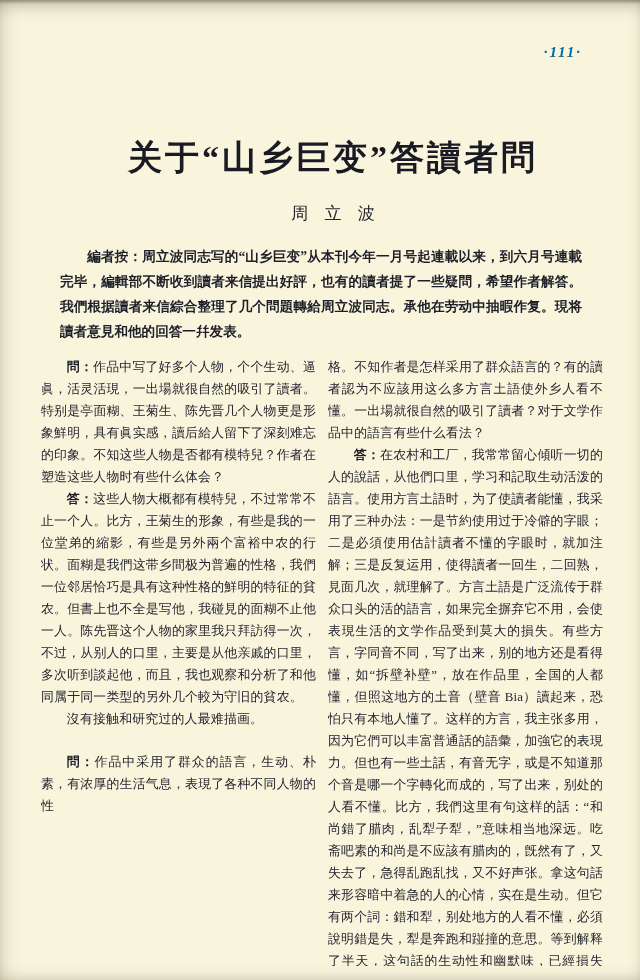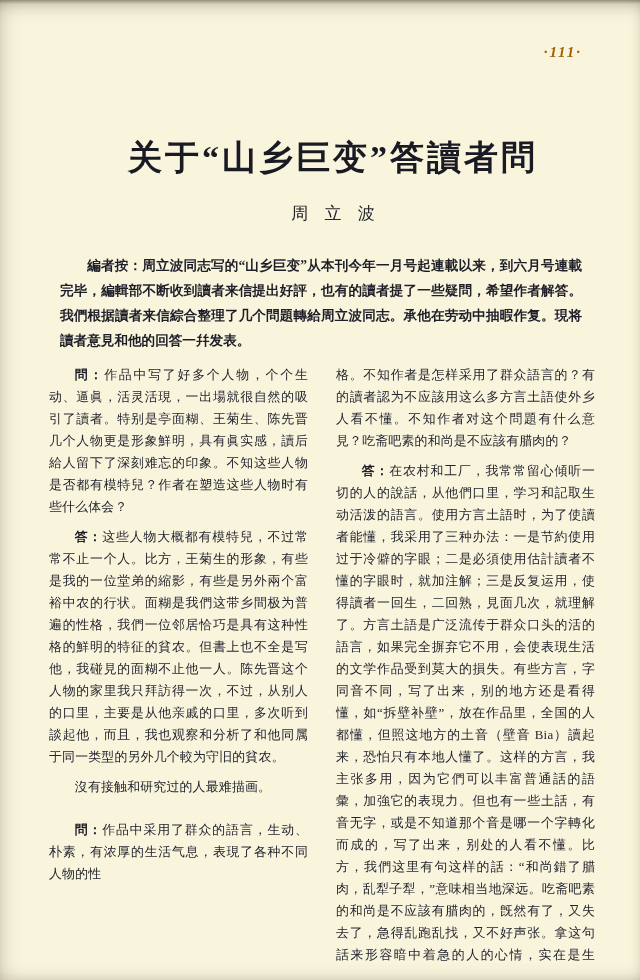--- a/index.html
+++ b/index.html
@@ -20,21 +20,21 @@
       inset 0 -14px 18px -16px rgba(70,60,35,.32);
     color:#23242e;
   }
   .scan-edge-top{
     position:absolute;top:0;left:0;right:0;height:4px;
     background:linear-gradient(to bottom,rgba(90,85,70,.45),rgba(90,85,70,0));
   }
   .page-number{
     position:absolute;top:44px;right:58px;
     font-size:15px;font-weight:bold;font-style:italic;
-    letter-spacing:2px;color:#a16207;
+    letter-spacing:2px;color:#0369a1;
   }
   .title{
     position:absolute;top:122px;left:0;width:100%;
     text-align:center;
     font-size:34px;font-weight:900;
     letter-spacing:3px;
     color:#191a24;
     margin:13px;
   }
   .author{
@@ -45,36 +45,36 @@
     color:#23242e;
     margin:16px;
   }
   .editor-note{
     position:absolute;top:244px;left:60px;width:522px;
     font-size:13.6px;line-height:25px;
     font-weight:bold;
     text-align:justify;
     color:#1d1e28;
   }
-  .editor-note .note-body{ text-indent:2em; display:block;margin-top:9px; }
+  .editor-note .note-body{ text-indent:2em; display:block; }
   .editor-note .note-label{ font-weight:900; }
   .columns{
     position:absolute;top:356px;left:41px;width:562px;height:610px;
     display:flex;gap:12px;
     overflow:hidden;
   }
   .col{
     width:275px;height:100%;
     font-size:12.9px;line-height:22px;
     text-align:justify;
     letter-spacing:.2px;
     color:#24252f;
     overflow:hidden;
   }
-  .para{ margin:8px; text-indent:2em; }
+  .para{ margin:0; text-indent:2em; }
   .para.noindent{ text-indent:0; }
   .para.spaced{ margin-top:21px; }
   .qa-label{ font-weight:bold; color:#1b1c26; }
 </style>
 </head>
 <body>
 
 <div class="page">
   <div class="scan-edge-top"></div>
 
@@ -89,17 +89,17 @@
   </div>
 
   <div class="columns">
     <div class="col">
       <p class="para"><b class="qa-label">問：</b><span>作品中写了好多个人物，个个生动、逼眞，活灵活現，一出場就很自然的吸引了讀者。特别是亭面糊、王菊生、陈先晋几个人物更是形象鮮明，具有眞实感，讀后給人留下了深刻难忘的印象。不知这些人物是否都有模特兒？作者在塑造这些人物时有些什么体会？</span></p>
       <p class="para"><b class="qa-label">答：</b><span>这些人物大概都有模特兒，不过常常不止一个人。比方，王菊生的形象，有些是我的一位堂弟的縮影，有些是另外兩个富裕中农的行状。面糊是我們这带乡間极为普遍的性格，我們一位邻居恰巧是具有这种性格的鮮明的特征的貧农。但書上也不全是写他，我碰見的面糊不止他一人。陈先晋这个人物的家里我只拜訪得一次，不过，从别人的口里，主要是从他亲戚的口里，多次听到談起他，而且，我也观察和分析了和他同属于同一类型的另外几个較为守旧的貧农。</span></p>
       <p class="para"><span>沒有接触和研究过的人最难描画。</span></p>
       <p class="para spaced"><b class="qa-label">問：</b><span>作品中采用了群众的語言，生动、朴素，有浓厚的生活气息，表現了各种不同人物的性</span></p>
     </div>
     <div class="col">
-      <p class="para noindent"><span>格。不知作者是怎样采用了群众語言的？有的讀者認为不应該用这么多方言土語使外乡人看不懂。不知作者对这个問題有什么意見？吃斋吧素的和尚是不应該有腊肉的？</span></p>
+      <p class="para noindent"><span>格。不知作者是怎样采用了群众語言的？有的讀者認为不应該用这么多方言土語使外乡人看不懂。一出場就很自然的吸引了讀者？对于文学作品中的語言有些什么看法？</span></p>
       <p class="para"><b class="qa-label">答：</b><span>在农村和工厂，我常常留心傾听一切的人的說話，从他們口里，学习和記取生动活泼的語言。使用方言土語时，为了使讀者能懂，我采用了三种办法：一是节約使用过于冷僻的字眼；二是必須使用估計讀者不懂的字眼时，就加注解；三是反复运用，使得讀者一回生，二回熟，見面几次，就理解了。方言土語是广泛流传于群众口头的活的語言，如果完全摒弃它不用，会使表現生活的文学作品受到莫大的損失。有些方言，字同音不同，写了出来，别的地方还是看得懂，如“拆壁补壁”，放在作品里，全国的人都懂，但照这地方的土音（壁音 Bia）讀起来，恐怕只有本地人懂了。这样的方言，我主张多用，因为它們可以丰富普通話的語彙，加強它的表現力。但也有一些土話，有音无字，或是不知道那个音是哪一个字轉化而成的，写了出来，别处的人看不懂。比方，我們这里有句这样的話：“和尚錯了腊肉，乱犁子犁，”意味相当地深远。吃斋吧素的和尚是不应該有腊肉的，旣然有了，又失去了，急得乱跑乱找，又不好声张。拿这句話来形容暗中着急的人的心情，实在是生动。但它有两个詞：錯和犁，别处地方的人看不懂，必須說明錯是失，犁是奔跑和踫撞的意思。等到解释了半天，这句話的生动性和幽默味，已經損失了。碰</span></p>
     </div>
   </div>
 </div>
 
 </body></html>

